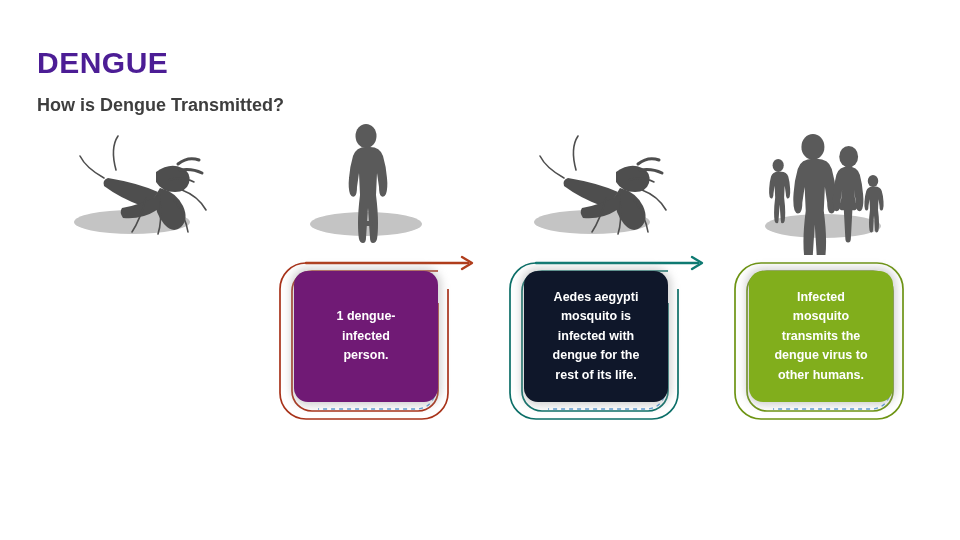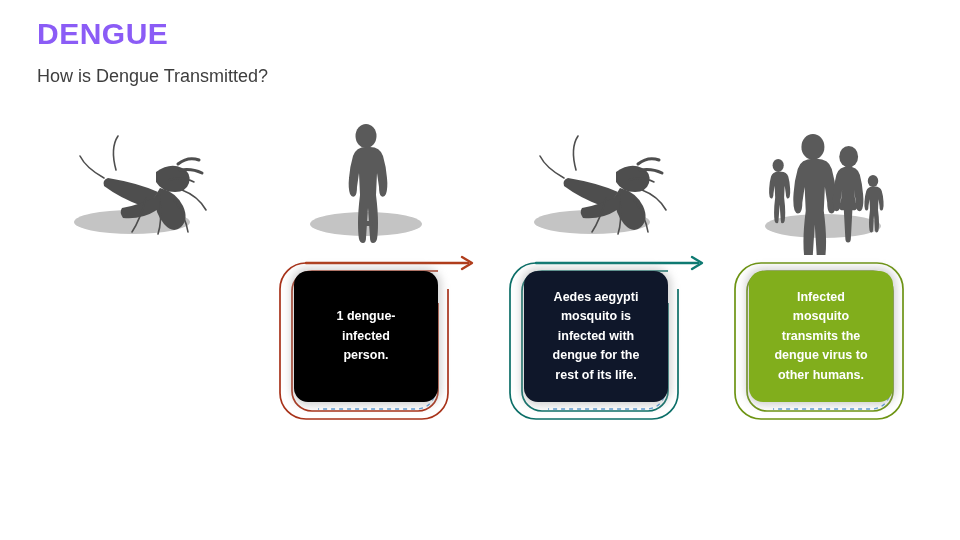--- a/index.html
+++ b/index.html
@@ -25,21 +25,21 @@
   .page-title {
     font-size: 30px;
     font-weight: bold;
     color: #3e3e3e;
     letter-spacing: 0.5px;
     line-height: 36px;
     margin: 0;
   }
   .page-subtitle {
     font-size: 18px;
-    font-weight: normal;
+    font-weight: bold;
     color: #3e3e3e;
     line-height: 24px;
     margin: 12px 0 7px 0;
   }
 
   
   .stage {
     position: absolute;
     left: 0;
     top: 0;
@@ -112,21 +112,21 @@
     line-height: 19.5px;
     text-align: center;
     padding: 0 8px;
     white-space: pre-line;
   }
 </style>
 </head>
 <body style="background: rgb(255, 255, 255);">
 
 <div class="header">
-  <h1 class="page-title" style="color: #8b5cf6;">DENGUE</h1>
+  <h1 class="page-title" style="color: #4c1d95; margin-top: 29px;">DENGUE</h1>
   <h2 class="page-subtitle" style="color: rgb(62, 62, 62);">How is Dengue Transmitted?</h2>
 </div>
 
 <div class="stage">
 
   <div class="step step-1">
     <div class="art">
       <svg width="186" height="135" viewBox="0 0 186 135" xmlns="http://www.w3.org/2000/svg">
         <ellipse cx="84" cy="102" rx="58" ry="12" fill="#c4c4c4"></ellipse>
         <g fill="#4e4e4e" stroke="#4e4e4e">
@@ -166,21 +166,21 @@
         <path class="outline-outer" d="M172 8 H34 A26 26 0 0 0 8 34 V138 A26 26 0 0 0 34 164 H150 A26 26 0 0 0 176 138 V34" fill="none" stroke-width="1.7" stroke="#a8331a"></path>
         <path class="outline-inner" d="M166 16 H40 A20 20 0 0 0 20 36 V136 A20 20 0 0 0 40 156 H146 A20 20 0 0 0 166 136 V48" fill="none" stroke-width="1.7" stroke="#a8331a"></path>
         <g class="arrow-group">
           <path class="arrow-line" d="M34 8 H196" fill="none" stroke-width="2.4" stroke-linecap="round" stroke="#b03d1c"></path>
           <path class="arrow-head" d="M190 2 L200 8 L190 14" fill="none" stroke-width="2.4" stroke-linecap="round" stroke-linejoin="round" stroke="#b03d1c"></path>
         </g>
       </svg>
       <svg class="dash-svg" viewBox="0 0 218 172" xmlns="http://www.w3.org/2000/svg">
         <path d="M163 62 V136 A18 18 0 0 1 145 154 H46" fill="none" stroke="#5b9bd5" stroke-width="1.3" stroke-dasharray="4 4"></path>
       </svg>
-      <div class="card" style="background: #000000;">
+      <div class="card" style="background: #701a75;">
         <div class="card-text">1 dengue-
 infected
 person.</div>
       </div>
     </div>
   </div>
 
   <div class="step step-3">
     <div class="art">
       <svg width="186" height="135" viewBox="0 0 186 135" xmlns="http://www.w3.org/2000/svg">

